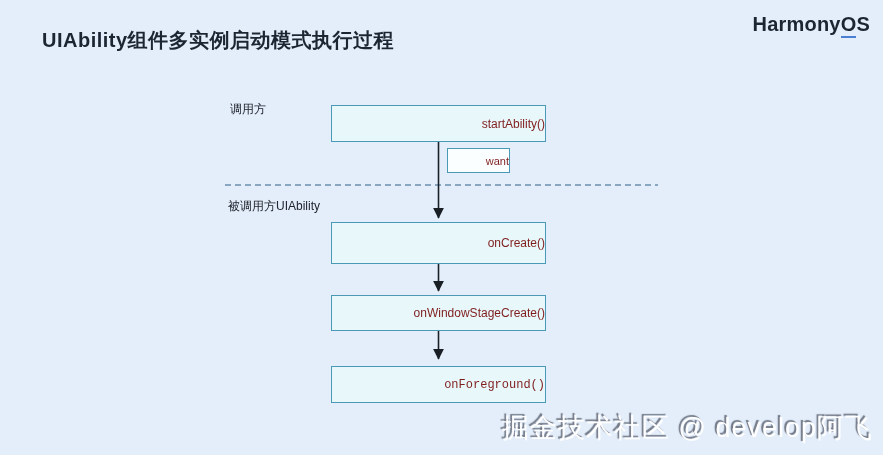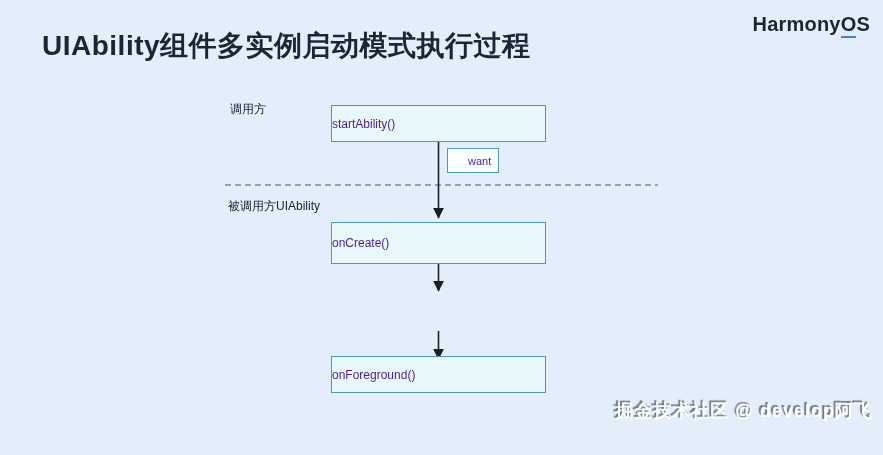--- a/index.html
+++ b/index.html
@@ -19,21 +19,21 @@
     background:var(--background);
   }
   .canvas{
     position:relative;
     width:883px;height:455px;
     background:var(--background);
     overflow:hidden;
   }
   .page-title{
     position:absolute;left:42px;top:27px;
-    font-size:28px;font-weight:bold;
+    font-size:20px;font-weight:bold;
     color:var(--title-text);
     letter-spacing:0.5px;
   }
   .brand{
     position:absolute;top:13px;right:13px;
     font-size:20px;font-weight:bold;
     color:var(--title-text);
     letter-spacing:0.2px;
   }
   .brand .o-underlined{
@@ -45,41 +45,41 @@
     font-size:12px;
     color:#20252e;
   }
   .lane-label.caller{left:230px;top:101px;}
   .lane-label.callee{left:228px;top:198px;}
   .node{
     position:absolute;
     left:331px;width:215px;height:37px;
     background:var(--node-fill);
     border:1px solid var(--node-border);
-    display:flex;align-items:center;justify-content:flex-start;
-    font-size:12px;color:#4c1d95;
+    display:flex;align-items:center;justify-content:flex-end;
+    font-size:12px;color:#7f1d1d;
   }
   .node.start-ability{top:105px;}
   .node.on-create{top:222px;height:42px;}
   .node.on-window-stage-create{top:295px;height:36px;}
-  .node.on-foreground{top:356px;}
+  .node.on-foreground{top:366px;font-family:Liberation Mono, monospace;}
   .node.want{
-    left:447px;top:148px;width:52px;height:25px;
+    left:447px;top:148px;width:63px;height:25px;
     background:var(--want-fill);
     font-size:11px;
     padding-left:20px;
   }
   .connectors{
     position:absolute;left:0;top:0;
     width:883px;height:455px;
     pointer-events:none;
   }
   .watermark{
-    position:absolute;right:10px;top:399px;
-    font-size:18px;font-weight:bold;
+    position:absolute;right:10px;top:410px;
+    font-size:27px;font-weight:normal;
     color:#ffffff;
     text-shadow:-2px -2px 1px rgba(92,98,112,0.85);
     letter-spacing:1px;
     white-space:nowrap;
   }
 </style>
 </head>
 <body>
 
 <div class="canvas">
@@ -114,20 +114,23 @@
   </div>
 
   <div class="node want">
     <span>want</span>
   </div>
 
   <div class="node on-create">
     <span>onCreate()</span>
   </div>
 
+  <div class="node on-window-stage-create">
+    <span>onWindowStageCreate()</span>
+  </div>
 
   <div class="node on-foreground">
     <span>onForeground()</span>
   </div>
 
   <div class="watermark">掘金技术社区 @ develop阿飞</div>
 
 </div>
 
 </body></html>

